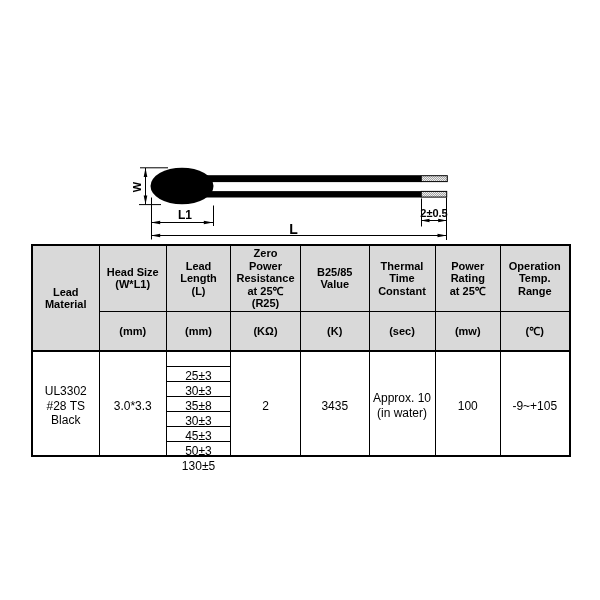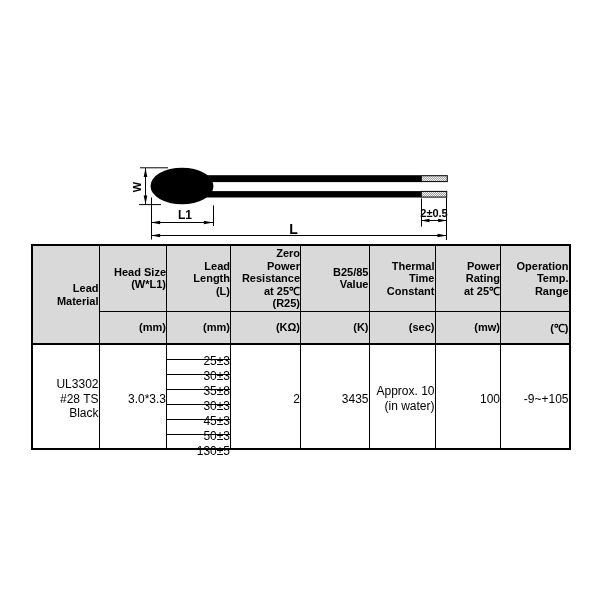--- a/index.html
+++ b/index.html
@@ -1,26 +1,26 @@
 <!DOCTYPE html>
 <html><head>
 <meta charset="utf-8">
 <style>
   html,body{margin:0;padding:0;background:#fff;}
   #page{position:relative;width:600px;height:600px;background:#fff;overflow:hidden;
         font-family:"Liberation Sans",sans-serif;}
   #diag{position:absolute;left:0;top:0;}
   table{border-collapse:collapse;table-layout:fixed;}
-  td{border:1px solid #000;text-align:right;vertical-align:middle;padding:0;color:#000;}
+  td{border:1px solid #000;text-align:center;vertical-align:middle;padding:0;color:#000;}
   .hd{background:#d9d9d9;font-weight:bold;font-size:11px;line-height:12.5px;}
   .un{background:#d9d9d9;font-weight:bold;font-size:11px;border-bottom:2.5px solid #000;}
   .bd{font-size:12px;line-height:14.8px;background:#fff;}
   .sr{font-size:12px;line-height:13px;background:#fff;}
   .sh{position:relative;top:2.5px;}
-  .sh2{position:relative;top:10px;}
+  .sh2{position:relative;top:18px;}
   #tbl{position:absolute;left:31px;top:244px;width:537.5px;border:2px solid #000;}
 </style>
 </head>
 <body>
 <div id="page">
 
   <svg id="diag" width="600" height="250" viewBox="0 0 600 250">
     <defs>
       <pattern id="hatch" width="2" height="2" patternUnits="userSpaceOnUse">
         <rect width="2" height="2" fill="#ececec"></rect>
@@ -98,21 +98,21 @@
 
       <td class="hd">B25/85<br>Value</td>
 
       <td class="hd">Thermal<br>Time<br>Constant</td>
 
       <td class="hd">Power<br>Rating<br>at 25℃</td>
 
       <td class="hd">Operation<br>Temp.<br>Range</td>
     </tr>
 
-    <tr style="height:33px">
+    <tr style="height:40px">
       <td class="un">(mm)</td>
       <td class="un">(mm)</td>
       <td class="un">(KΩ)</td>
       <td class="un">(K)</td>
       <td class="un">(sec)</td>
       <td class="un">(mw)</td>
       <td class="un">(℃)</td>
     </tr>
 
     <tr style="height:15px">

